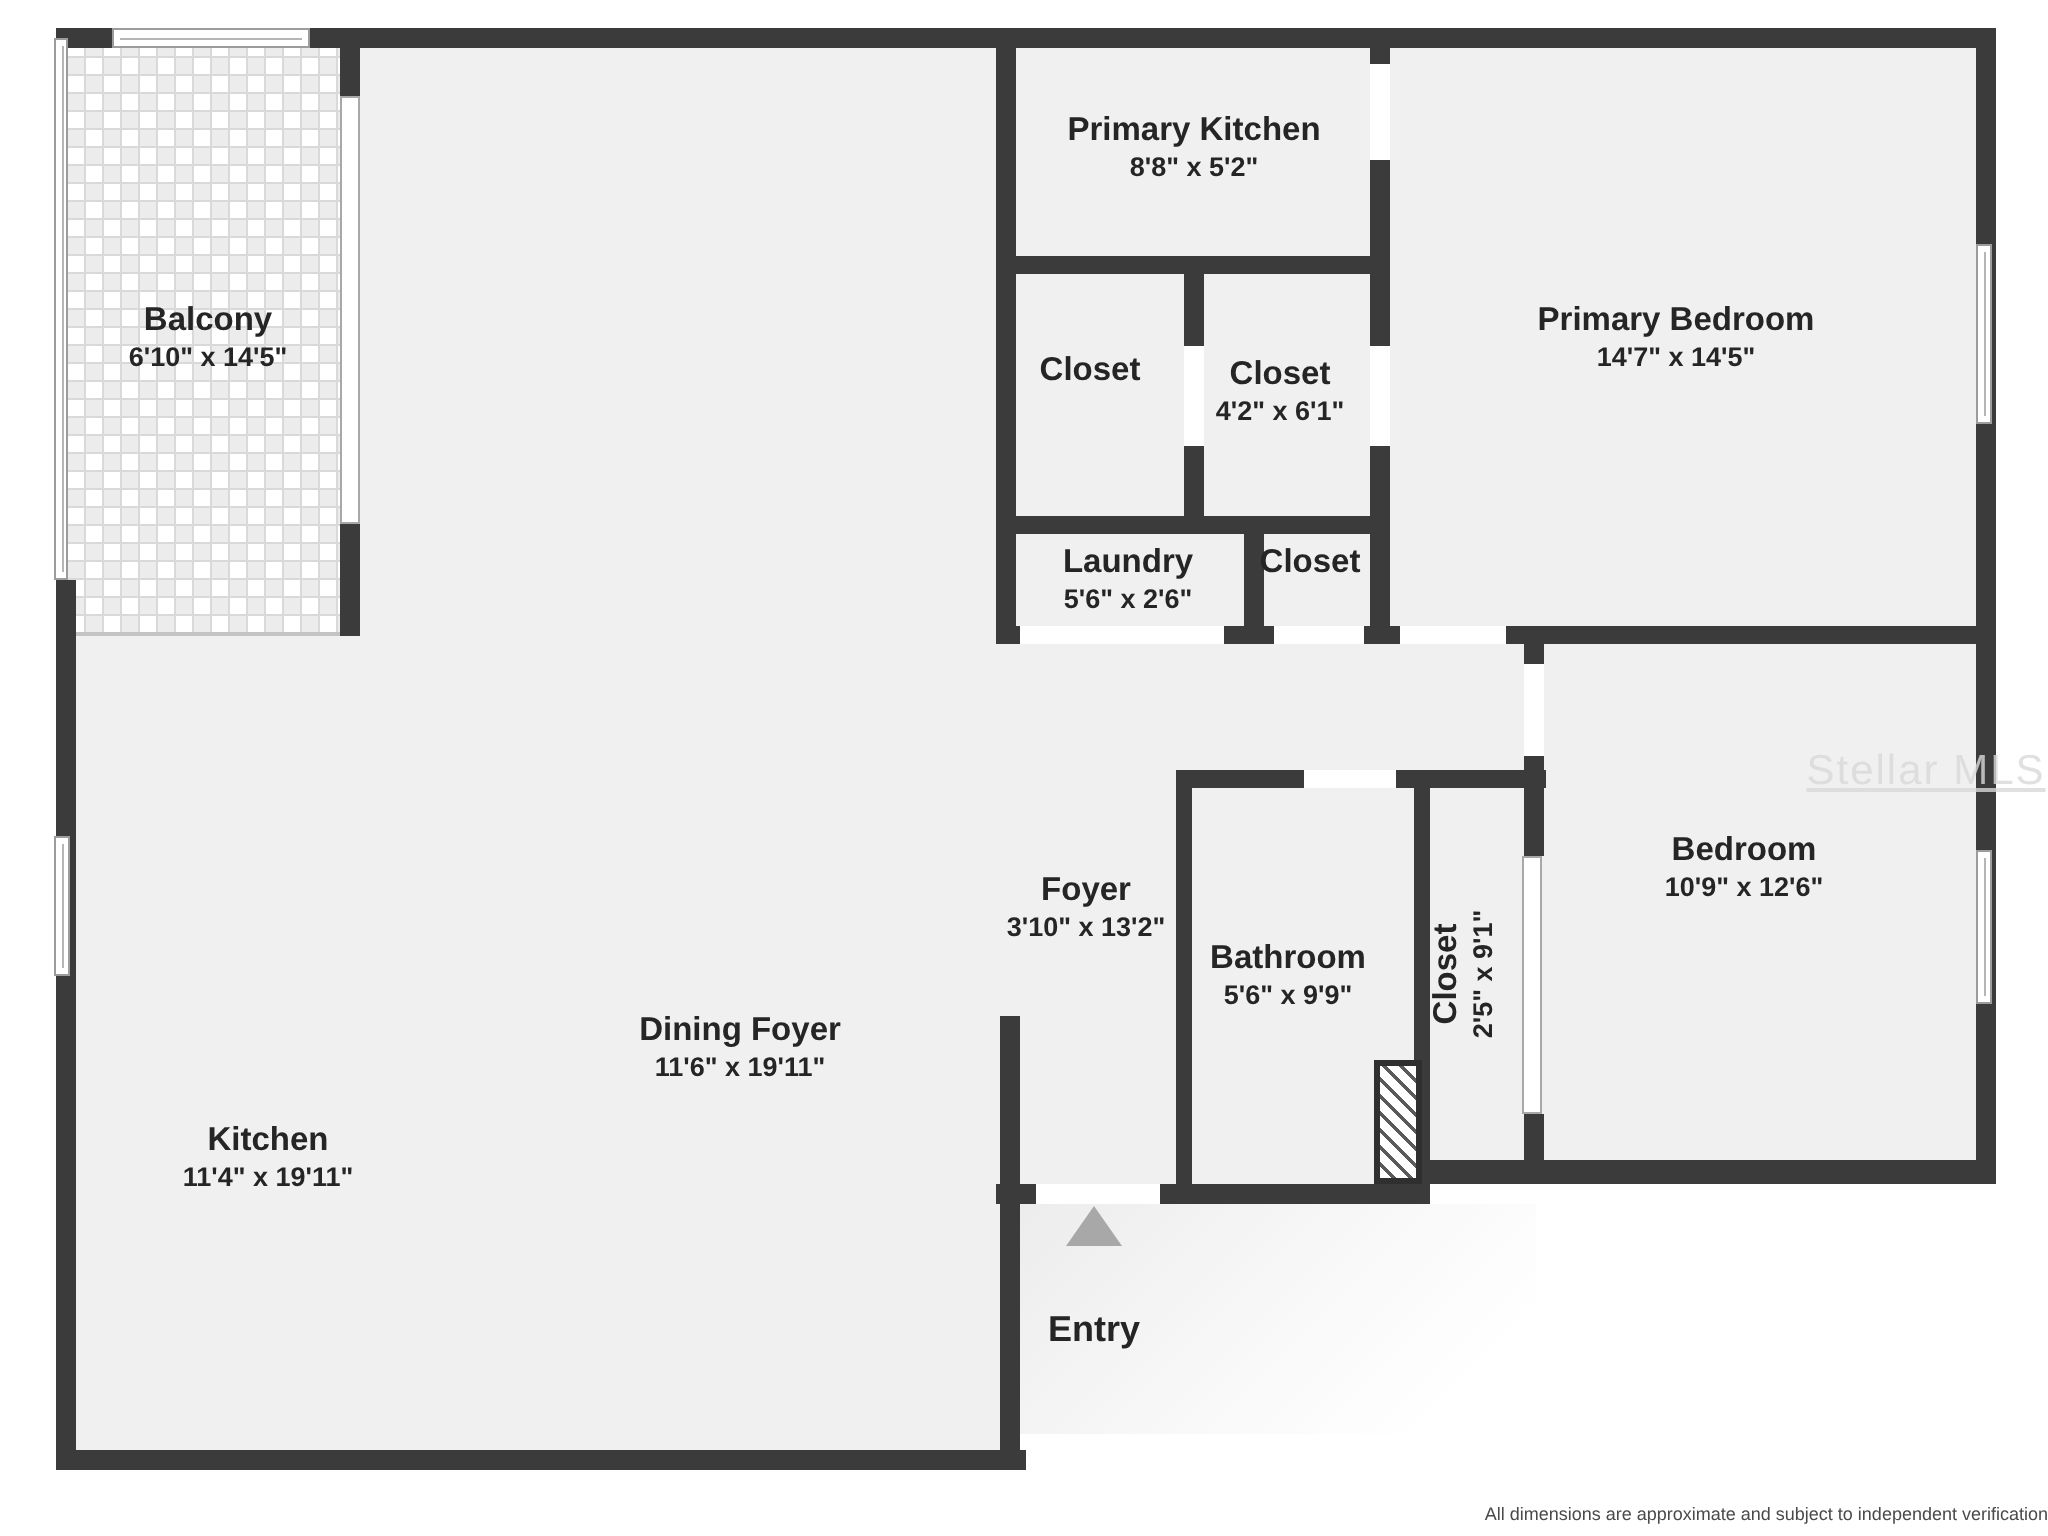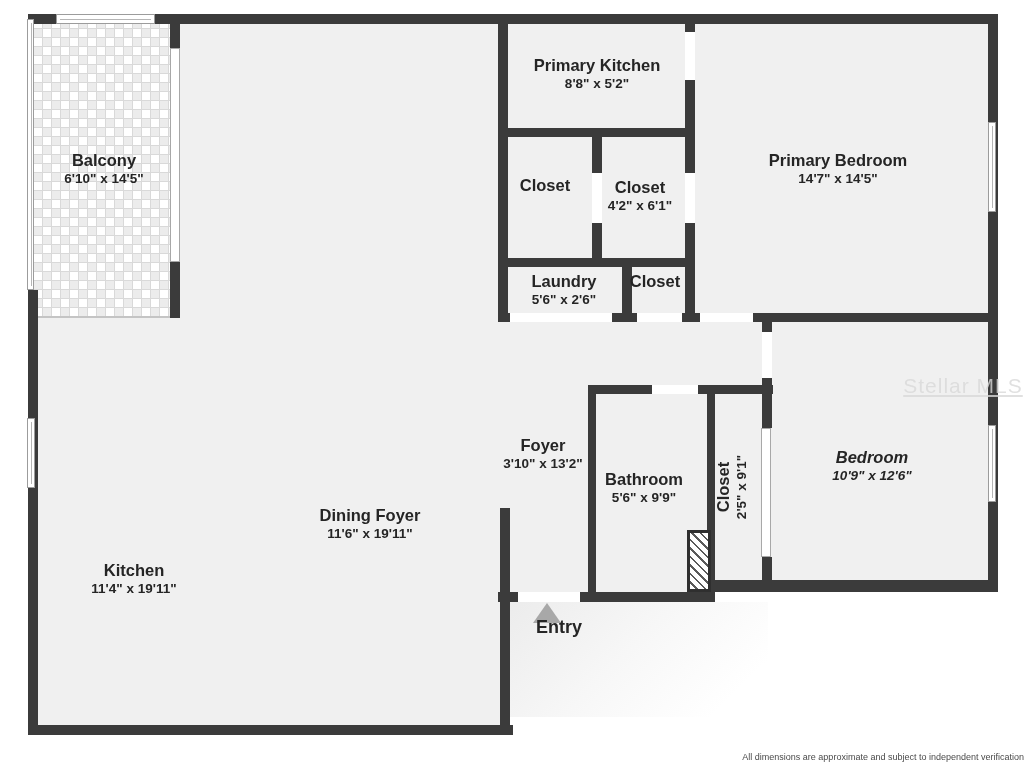--- a/index.html
+++ b/index.html
@@ -141,31 +141,31 @@
     <div class="dm">3'10" x 13'2"</div>
   </div>
   <div class="lbl" style="left:644px;top:488px;text-align:center;">
     <div class="nm">Bathroom</div>
     <div class="dm">5'6" x 9'9"</div>
   </div>
   <div class="lbl rot" style="left:732px;top:487px;">
     <div class="nm">Closet</div>
     <div class="dm">2'5" x 9'1"</div>
   </div>
-  <div class="lbl" style="left:872px;top:466px;font-style:italic;">
+  <div class="lbl" style="left:872px;top:434px;">
     <div class="nm">Bedroom</div>
     <div class="dm">10'9" x 12'6"</div>
   </div>
   <div class="lbl" style="left:134px;top:551px;margin-top:28px;">
     <div class="nm">Kitchen</div>
     <div class="dm">11'4" x 19'11"</div>
   </div>
   <div class="lbl" style="left:370px;top:524px;">
     <div class="nm">Dining Foyer</div>
     <div class="dm">11'6" x 19'11"</div>
   </div>
 
-  <div class="entry-lbl" style="left:547px;top:627px;margin-left:12px;">Entry</div>
+  <div class="entry-lbl" style="left:547px;top:665px;">Entry</div>
 
   <div class="watermark" style="left:963px;top:386px;text-decoration:underline;">Stellar MLS</div>
 
   <div class="disclaimer">All dimensions are approximate and subject to independent verification</div>
 </div>
 
 </body></html>

